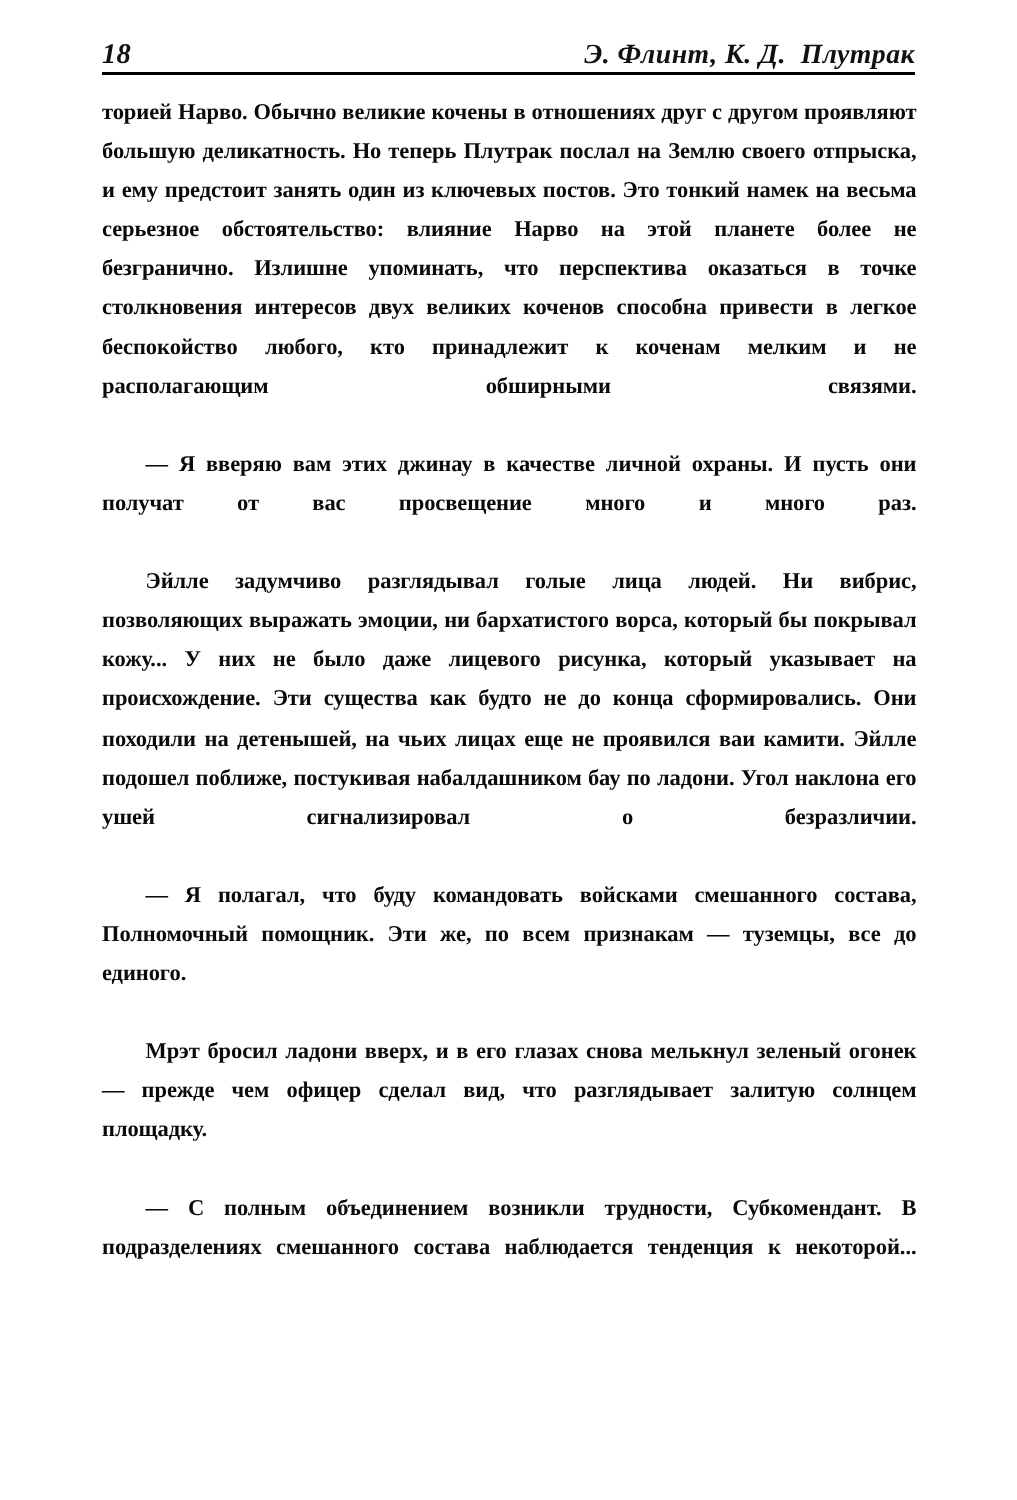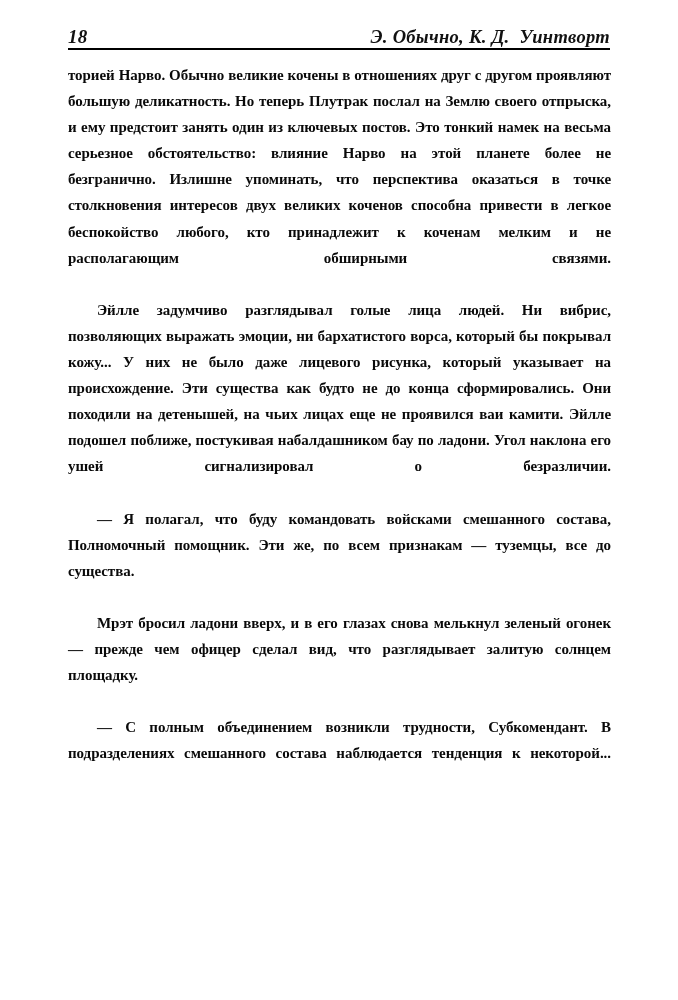--- a/index.html
+++ b/index.html
@@ -105,27 +105,28 @@
     background: transparent;
   }
 </style>
 </head>
 <body>
 
 <div class="page">
 
   <div class="running-head">
     <span class="folio">18</span>
-    <span class="head-authors">Э. Обычно, К. Д.  Уинтворт</span>
+    <span class="head-authors">Э. Флинт, К. Д.  Плутрак</span>
   </div>
 
   <div class="head-rule"></div>
 
   <div class="textblock">
     <p class="cont">торией Нарво. Обычно великие кочены в отношениях друг с другом проявляют большую деликатность. Но теперь Плутрак послал на Землю своего отпрыска, и ему предстоит занять один из ключевых постов. Это тонкий намек на весьма серьезное обстоятельство: влияние Нарво на этой планете более не безгранично. Излишне упоминать, что перспектива оказаться в точке столкновения интересов двух великих коченов способна привести в легкое беспокойство любого, кто принадлежит к коченам мелким и не располагающим обширными связями.</p>
+    <p>— Я вверяю вам этих джинау в качестве личной охраны. И пусть они получат от вас просвещение много и много раз.</p>
     <p>Эйлле задумчиво разглядывал голые лица людей. Ни вибрис, позволяющих выражать эмоции, ни бархатистого ворса, который бы покрывал кожу... У них не было даже лицевого рисунка, который указывает на происхождение. Эти существа как будто не до конца сформировались. Они походили на детенышей, на чьих лицах еще не проявился ваи камити. Эйлле подошел поближе, постукивая набалдашником бау по ладони. Угол наклона его ушей сигнализировал о безразличии.</p>
-    <p>— Я полагал, что буду командовать войсками смешанного состава, Полномочный помощник. Эти же, по всем признакам — туземцы, все до существа.</p>
+    <p>— Я полагал, что буду командовать войсками смешанного состава, Полномочный помощник. Эти же, по всем признакам — туземцы, все до единого.</p>
     <p>Мрэт бросил ладони вверх, и в его глазах снова мелькнул зеленый огонек — прежде чем офицер сделал вид, что разглядывает залитую солнцем площадку.</p>
     <p>— С полным объединением возникли трудности, Субкомендант. В подразделениях смешанного состава наблюдается тенденция к некоторой...</p>
 
   </div>
 
 </div>
 
 </body></html>

